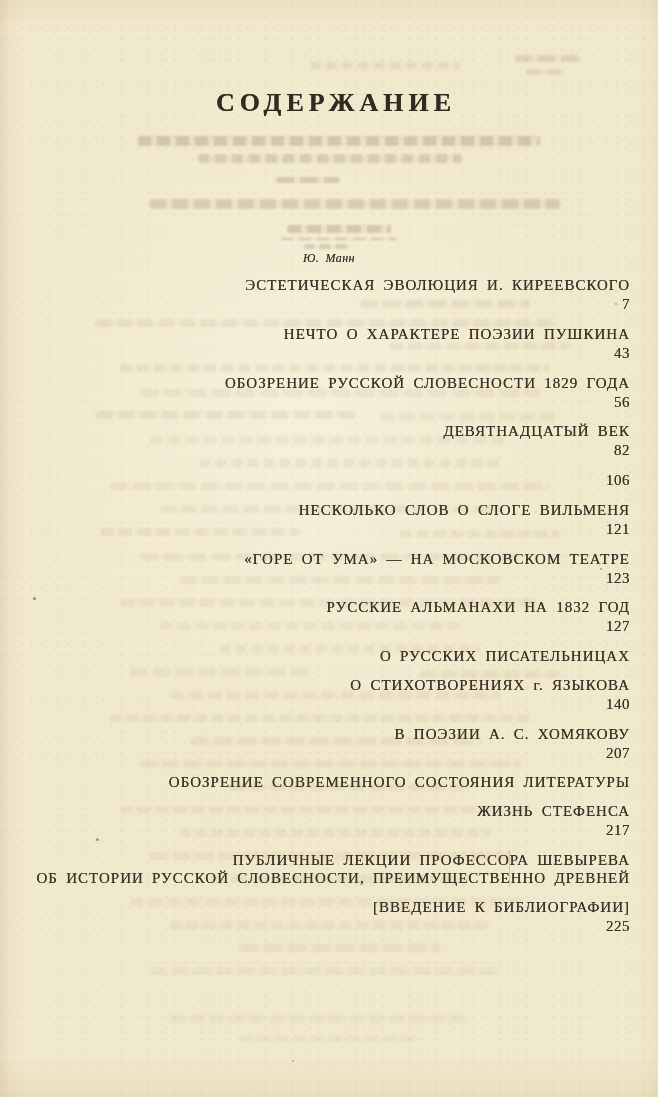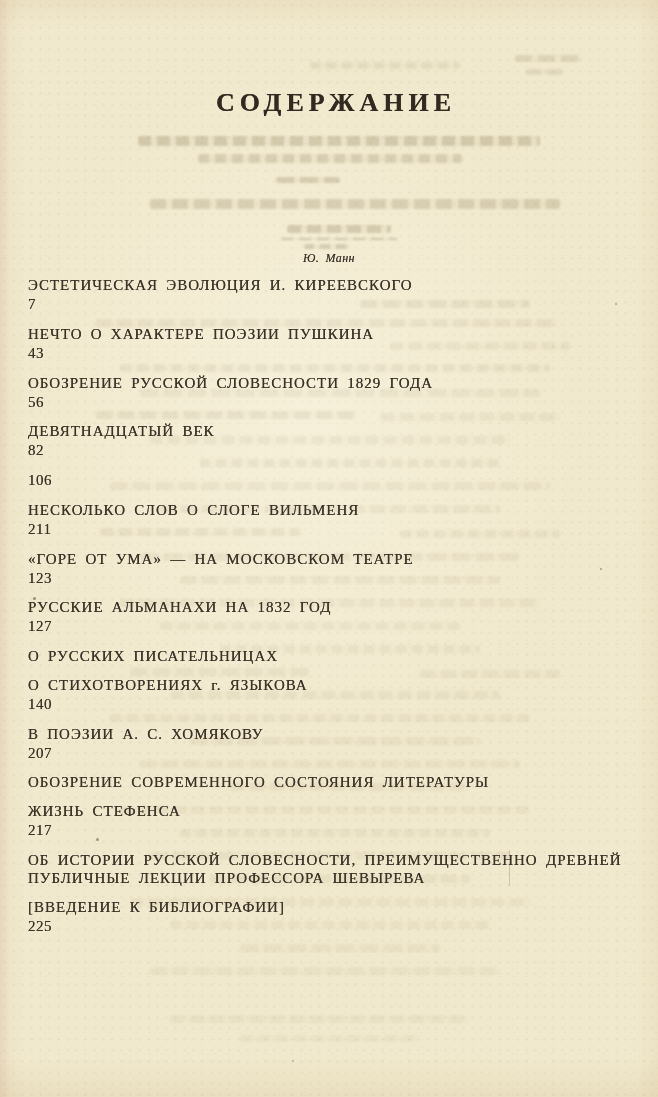--- a/index.html
+++ b/index.html
@@ -41,21 +41,21 @@
     color:#322a21;text-shadow:0 0 0.4px rgba(50,42,33,0.8);
   }
   .author{
     position:absolute;top:251px;left:0;right:0;
     text-align:center;font-style:italic;font-size:12px;
     letter-spacing:0.4px;word-spacing:3px;
     text-shadow:0 0 0.35px rgba(58,49,39,0.75);
   }
   .toc{
     position:absolute;top:276px;left:28px;right:28px;
-    list-style:none;text-align:left;
+    list-style:none;text-align:right;
   }
   .entry{margin-bottom:10.75px;}
   .entry .t{
     font-size:15px;line-height:18px;
     letter-spacing:1px;word-spacing:3.5px;
     text-shadow:0 0 0.45px rgba(58,49,39,0.85);
   }
   .entry .p{
     font-size:15px;line-height:19px;margin-top:1px;
     letter-spacing:0.5px;
@@ -136,21 +136,21 @@
       </li>
       <li class="entry">
         <div class="t">ДЕВЯТНАДЦАТЫЙ ВЕК</div>
         <div class="p">82</div>
       </li>
       <li class="entry">
         <div class="p">106</div>
       </li>
       <li class="entry">
         <div class="t">НЕСКОЛЬКО СЛОВ О СЛОГЕ ВИЛЬМЕНЯ</div>
-        <div class="p">211</div>
+        <div class="p">121</div>
       </li>
       <li class="entry">
         <div class="t">«ГОРЕ ОТ УМА» — НА МОСКОВСКОМ ТЕАТРЕ</div>
         <div class="p">123</div>
       </li>
       <li class="entry">
         <div class="t">РУССКИЕ АЛЬМАНАХИ НА 1832 ГОД</div>
         <div class="p">127</div>
       </li>
       <li class="entry">
@@ -165,21 +165,21 @@
         <div class="p">207</div>
       </li>
       <li class="entry">
         <div class="t">ОБОЗРЕНИЕ СОВРЕМЕННОГО СОСТОЯНИЯ ЛИТЕРАТУРЫ</div>
       </li>
       <li class="entry">
         <div class="t">ЖИЗНЬ СТЕФЕНСА</div>
         <div class="p">217</div>
       </li>
       <li class="entry">
+        <div class="t">ПУБЛИЧНЫЕ ЛЕКЦИИ ПРОФЕССОРА ШЕВЫРЕВА</div>
         <div class="t">ОБ ИСТОРИИ РУССКОЙ СЛОВЕСНОСТИ, ПРЕИМУЩЕСТВЕННО ДРЕВНЕЙ</div>
-        <div class="t">ПУБЛИЧНЫЕ ЛЕКЦИИ ПРОФЕССОРА ШЕВЫРЕВА</div>
       </li>
       <li class="entry">
         <div class="t">[ВВЕДЕНИЕ К БИБЛИОГРАФИИ]</div>
         <div class="p">225</div>
       </li>
     </ol>
 </div>
 
 </body></html>

